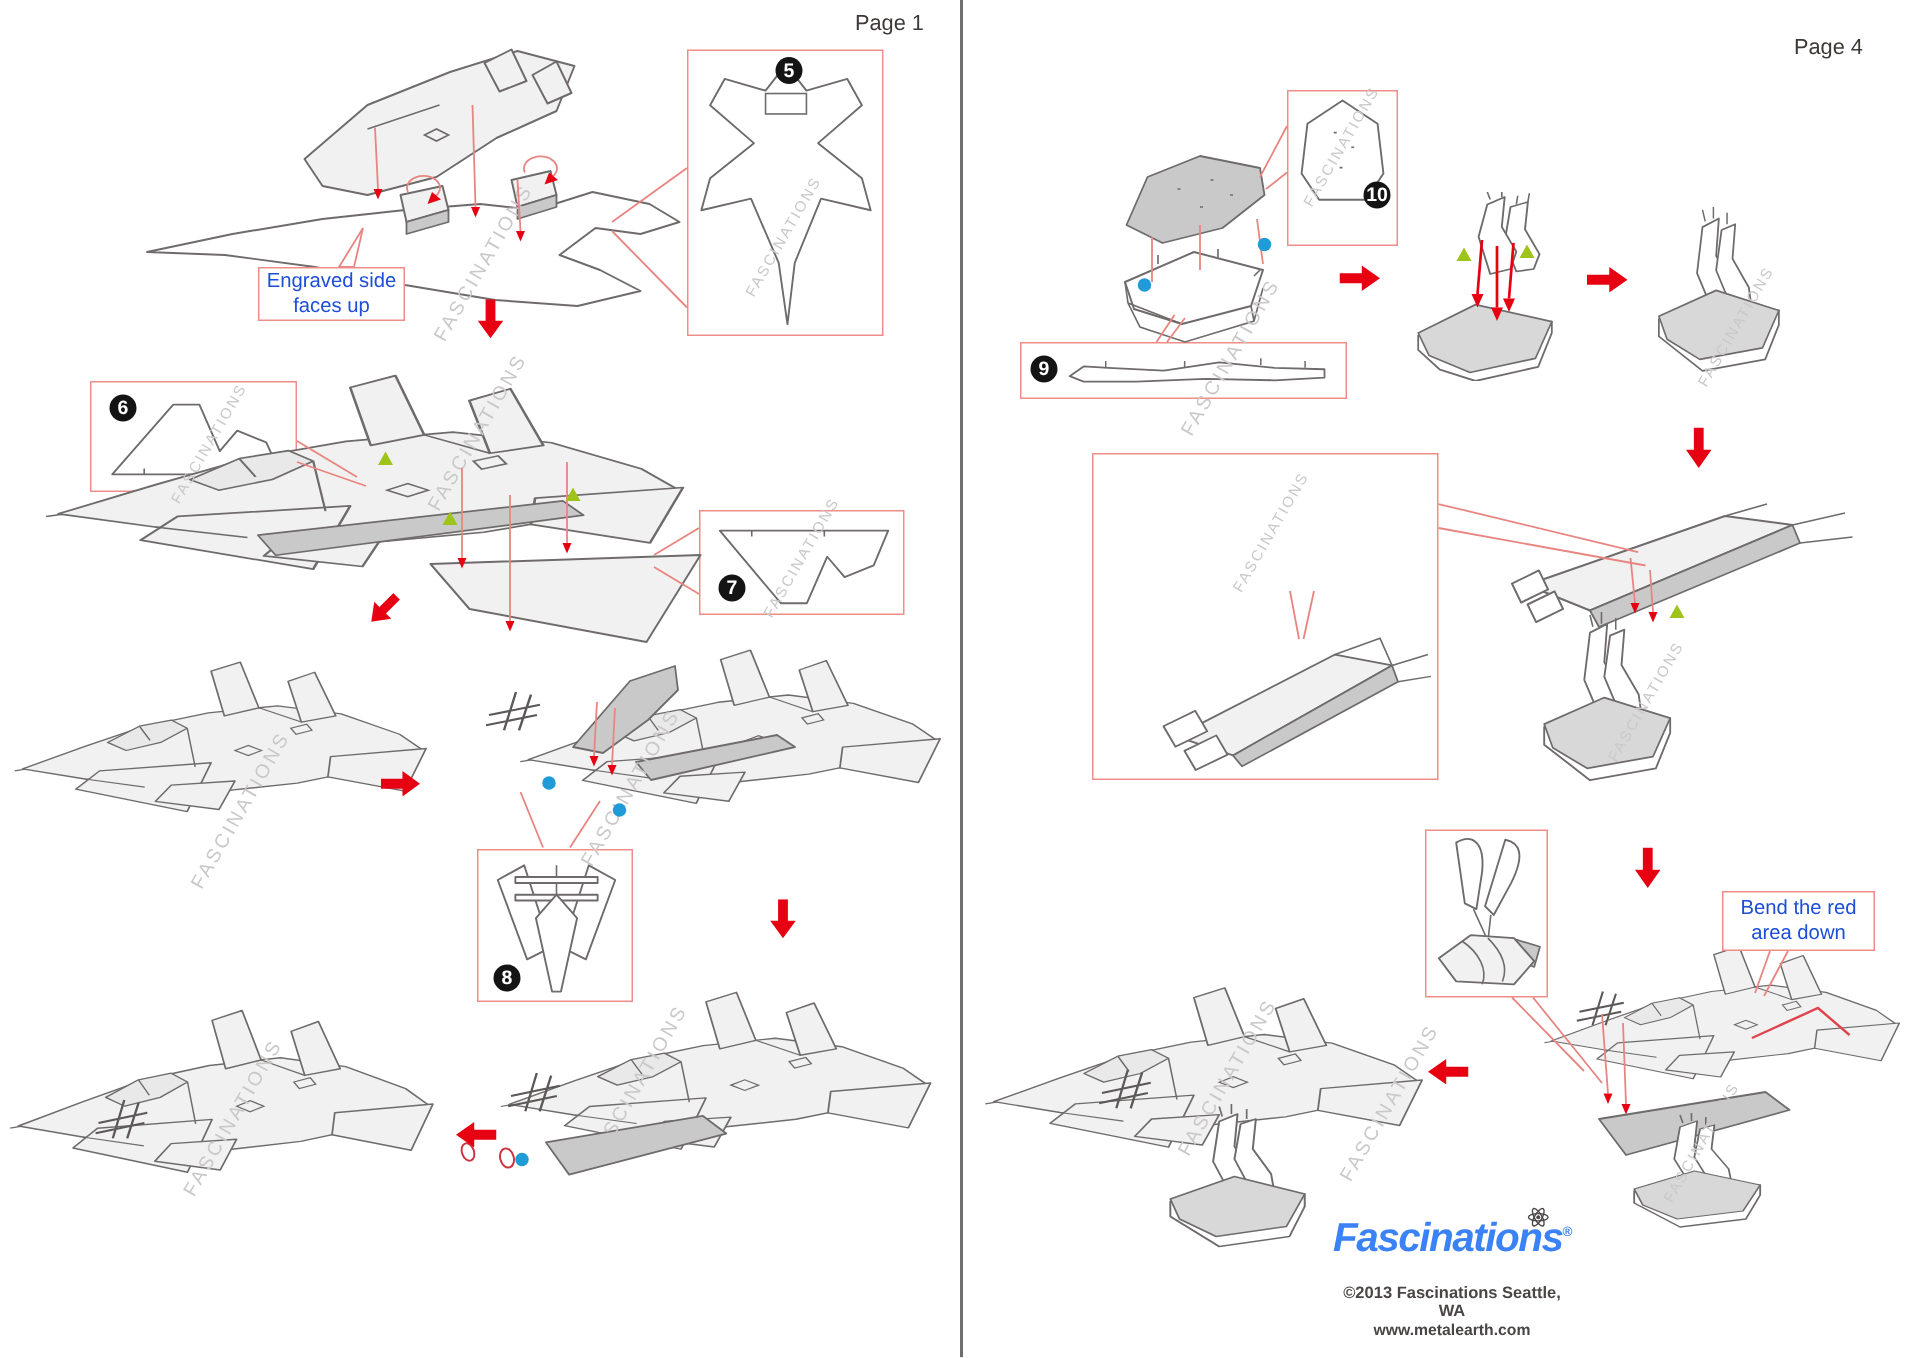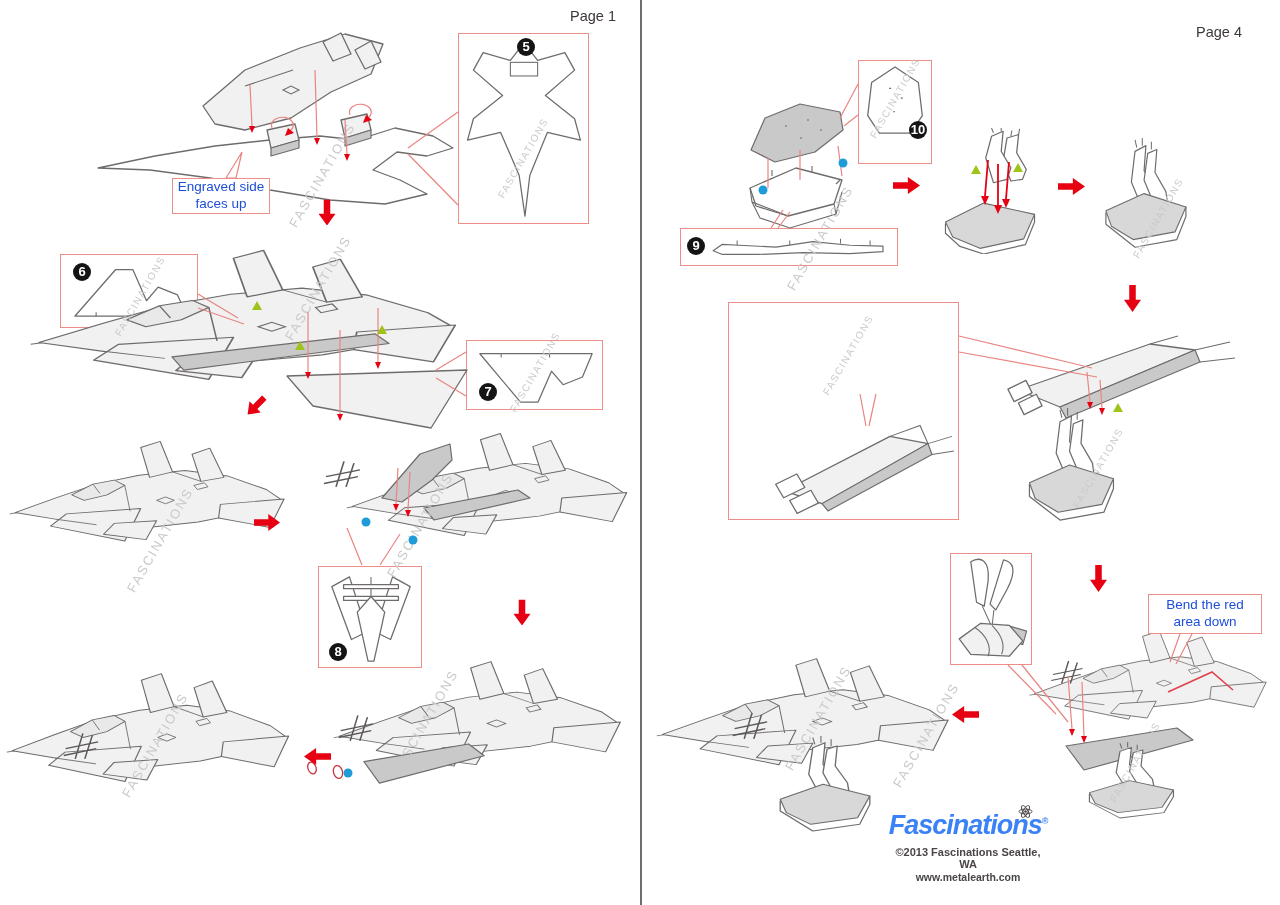--- a/index.html
+++ b/index.html
@@ -38,21 +38,21 @@
   .ra{fill:var(--arrow-red);}
   .gt{fill:var(--marker-green);}
   .bd{fill:var(--marker-blue);}
   .rc{fill:none;stroke:#cc3340;stroke-width:1.3;}
   .rcpt{fill:#ffffff;stroke:var(--leader-red);stroke-width:1.2;}
   .footer{position:absolute;left:886px;top:812px;width:164px;text-align:center;z-index:6;color:#4a4645;}
   .brand{position:relative;display:inline-block;font-size:27px;font-weight:bold;font-style:italic;
          letter-spacing:-1px;color:#3b82f6;line-height:1;}
   .brand sup{font-size:9px;font-style:normal;}
   .atom{position:absolute;right:14px;top:-8px;width:15px;height:15px;}
-  .copyr{font-size:11px;font-weight:bold;margin-top:7px;}
+  .copyr{font-size:11px;font-weight:bold;margin-top:17px;}
   .site{font-size:10.5px;font-weight:600;margin-top:1px;}
 </style>
 </head>
 <body>
 
 <div class="sheet">
 
   <svg width="0" height="0" style="position:absolute">
     <defs>
       <symbol id="jet3q" viewBox="0 0 330 180" preserveAspectRatio="none">
@@ -297,21 +297,21 @@
     <svg class="abs" style="left:2px;top:2px;" width="76" height="106" viewBox="0 0 78 110">
       <path class="ol" d="M18,6 C28,0 38,4 36,26 L32,52 L24,48 Z"></path>
       <path class="ol" d="M52,4 C62,6 66,14 56,34 L44,56 L38,50 Z"></path>
       <path class="ln" d="M30,52 L40,74 M42,56 L40,74"></path>
       <polygon class="fg" points="56,72 76,78 72,92 56,86"></polygon>
       <polygon class="fl" points="6,86 28,70 58,72 72,88 58,104 18,102"></polygon>
       <path class="ln" d="M22,74 C34,82 40,94 36,104 M40,72 C50,82 54,92 50,102"></path>
     </svg>
   </div>
 
-  <div class="callout" style="left:1148px;top:594px;width:114px;height:40px;">
+  <div class="callout" style="left:1148px;top:594px;width:102px;height:40px;">
     <span>Bend the red area down</span>
   </div>
 
   <div class="ill" style="left:1028px;top:628px;width:252px;height:108px;">
     <svg viewBox="0 0 330 180" preserveAspectRatio="none">
         <use href="#jet3q"></use>
       </svg>
   </div>
   <div class="ill" style="left:1046px;top:658px;width:40px;height:30px;">
     <svg viewBox="0 0 46 40" preserveAspectRatio="none">

